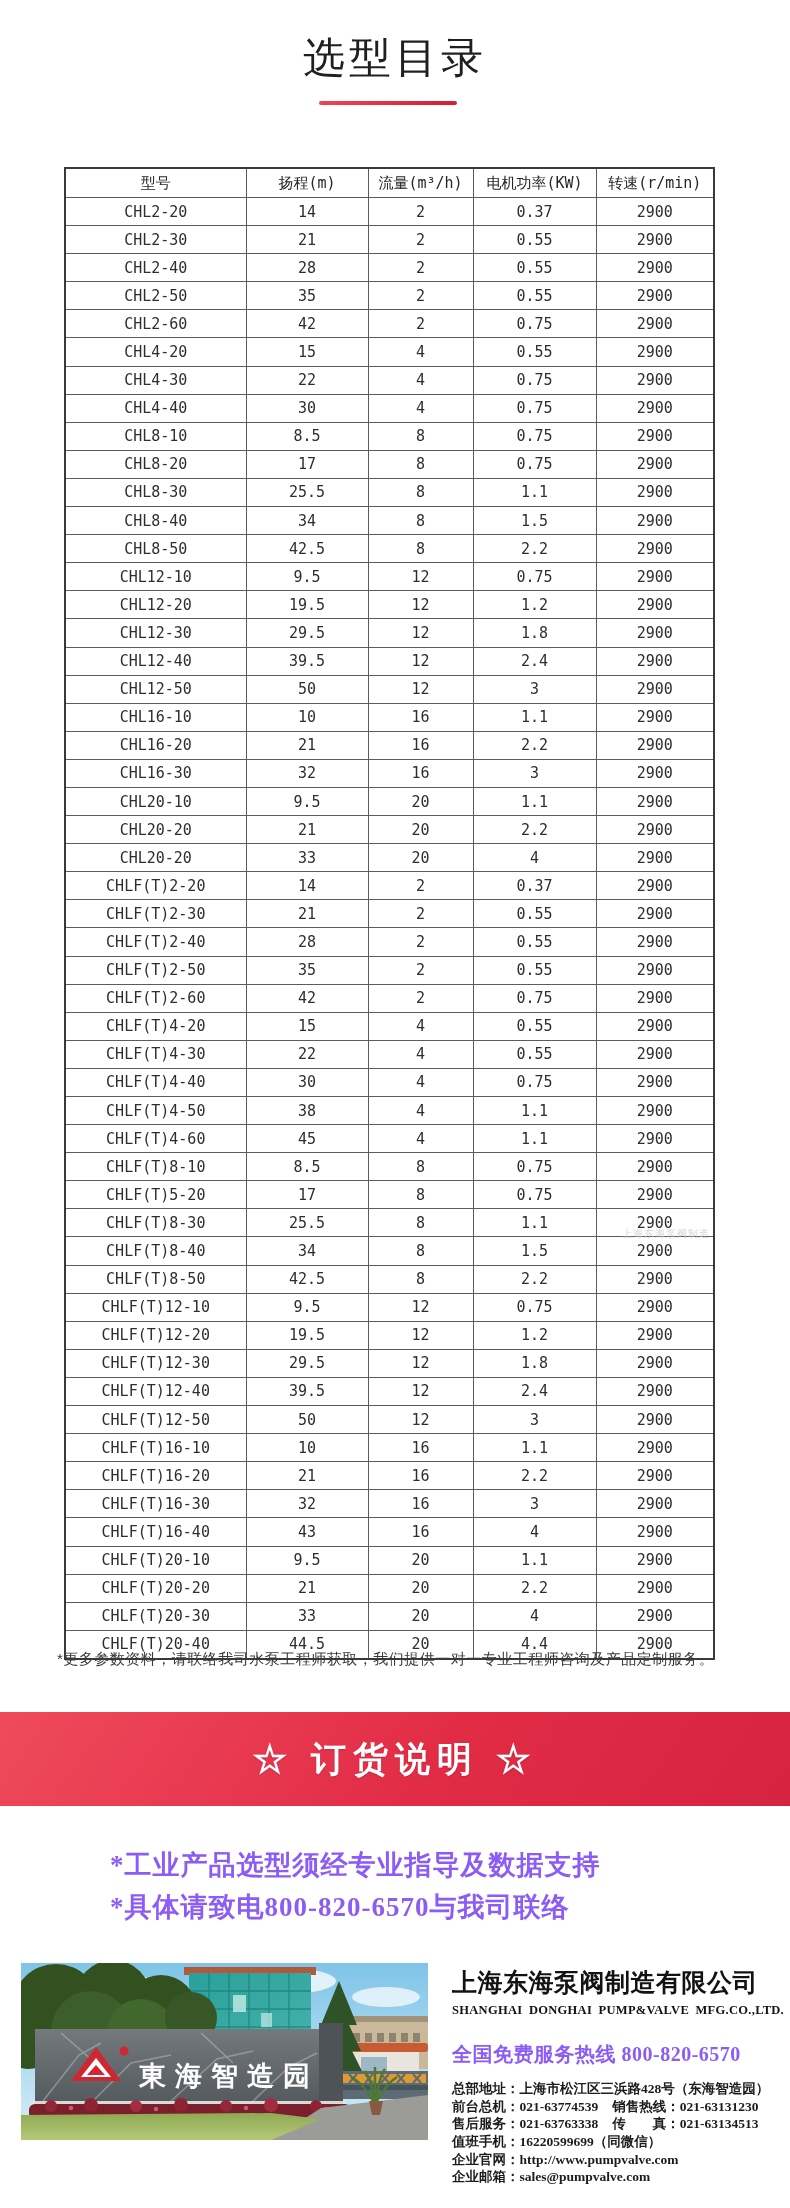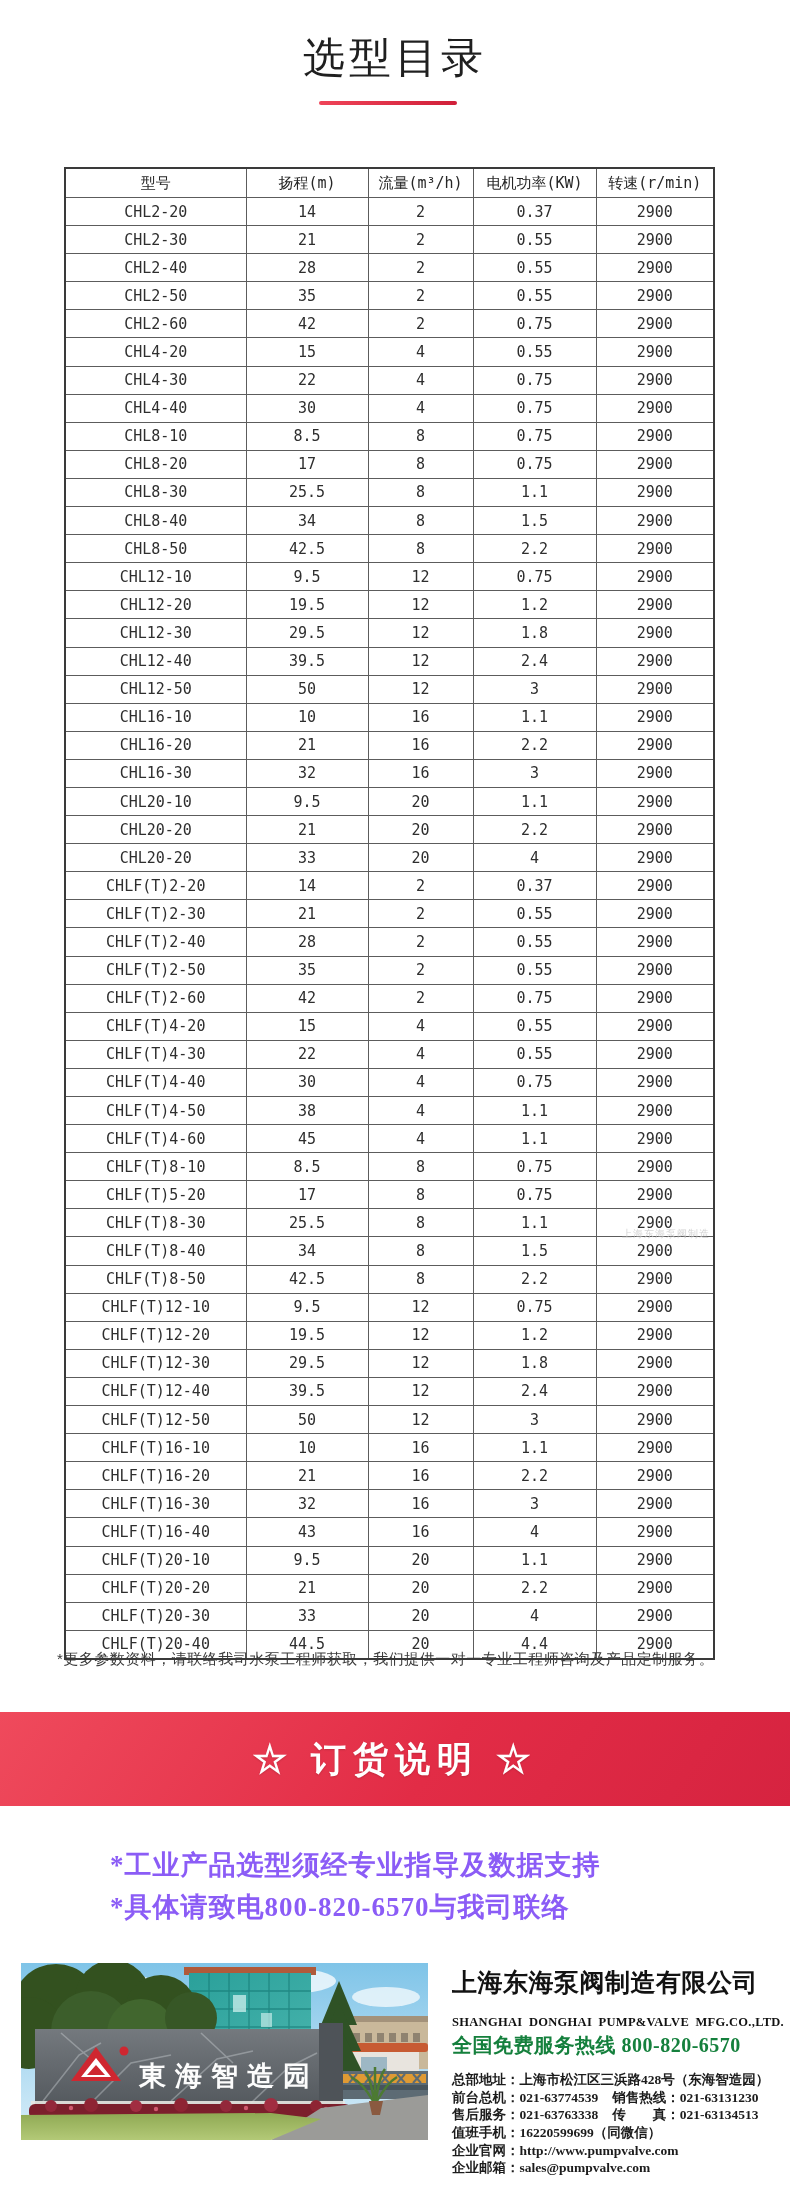--- a/index.html
+++ b/index.html
@@ -58,27 +58,27 @@
   }
   .notice-line{height:42px;line-height:42px;white-space:nowrap;}
   
   .factory-photo{position:absolute;left:21px;top:1963px;width:407px;height:177px;}
   
   .company{position:absolute;left:452px;top:1966px;width:336px;color:#111;}
   .company-name-cn{
     font-size:25px;font-weight:800;letter-spacing:.5px;white-space:nowrap;color:#121212;
   }
   .company-name-en{
-    margin-top:16px;font-family:"Liberation Serif","DejaVu Serif",serif;
+    margin-top:4px;font-family:"Liberation Serif","DejaVu Serif",serif;
     font-size:12.5px;font-weight:700;letter-spacing:.3px;word-spacing:3px;
     white-space:nowrap;color:#121212;
   }
   .company-hotline{
-    margin-top:2px;font-family:"Liberation Serif","DejaVu Serif",serif;
-    font-size:20px;font-weight:800;color:#15803d;white-space:nowrap;letter-spacing:.5px;
+    margin-top:23px;font-family:"Liberation Serif","DejaVu Serif",serif;
+    font-size:20px;font-weight:800;color:#8b5cf6;white-space:nowrap;letter-spacing:.5px;
   }
   .company-lines{
     margin-top:12px;font-family:"Liberation Serif","DejaVu Serif",serif;
     font-size:13.5px;font-weight:700;color:#1c1c1c;
   }
   .company-line{height:17.7px;line-height:17.7px;white-space:nowrap;}
   .company-line .pair2{margin-left:14px;}
 </style>
 </head>
 <body>

